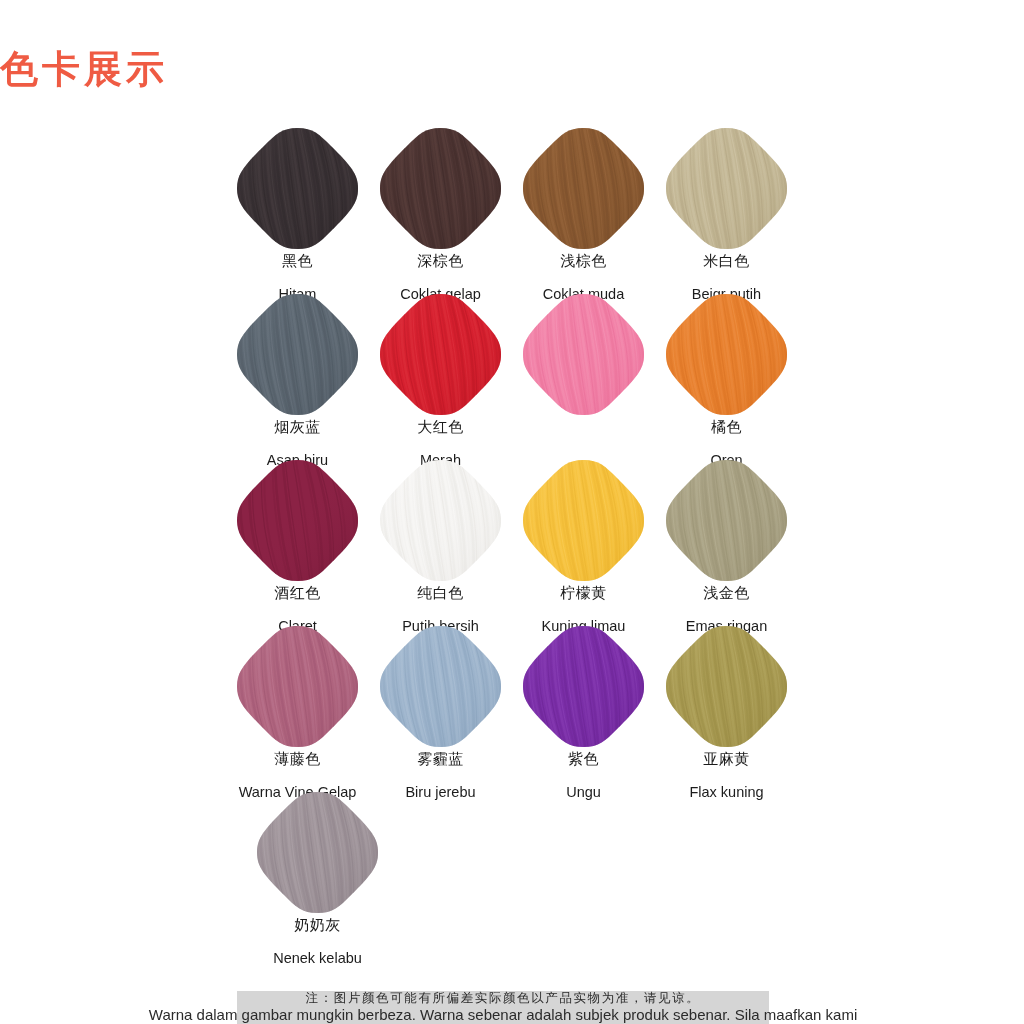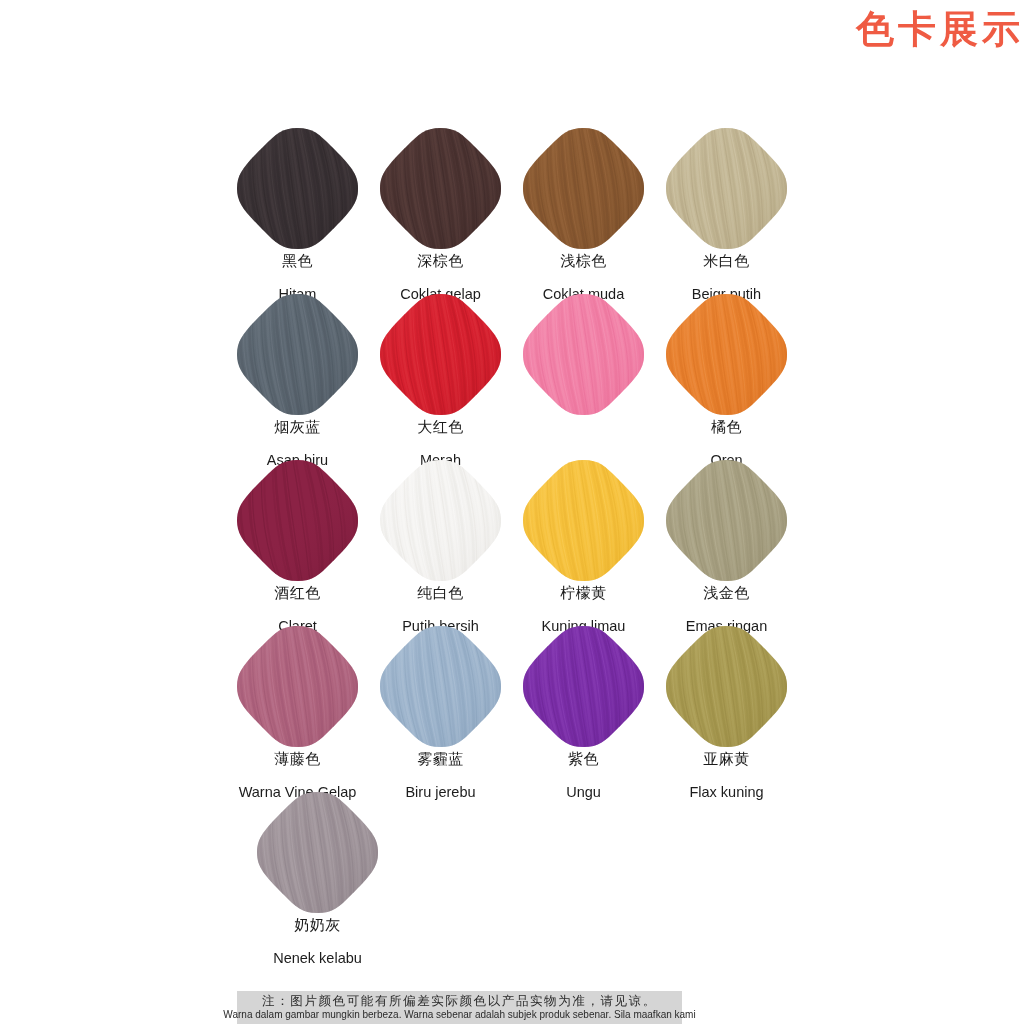--- a/index.html
+++ b/index.html
@@ -11,22 +11,23 @@
     width: 1024px;
     height: 1024px;
     overflow: hidden;
     font-family: "Liberation Sans", "DejaVu Sans", sans-serif;
     position: relative;
   }
 
   
   .header {
     width: 100%;
-    padding-top: 6px;
-    text-align: right;
+    padding-top: 18px;
+    text-align: left;
+    margin-top: 28px;
   }
   .title-cn {
     font-size: 38px;
     font-weight: 700;
     color: #ef5b43;
     letter-spacing: 4px;
     line-height: 1.25;
     font-family: "DejaVu Sans", "Liberation Sans", sans-serif;
   }
   .subtitle-row {
@@ -94,39 +95,39 @@
     color: #1c1c1c;
     white-space: nowrap;
     margin-top: 15px;
   }
 
   
   .footer {
     position: absolute;
     left: 237px;
     top: 991px;
-    width: 445px;
+    width: 532px;
     height: 33px;
     background: #d5d5d5;
     display: flex;
     flex-direction: column;
     align-items: center;
     justify-content: center;
     box-sizing: border-box;
   }
   .note-cn {
     font-size: 12.5px;
     color: #2b2b2b;
     letter-spacing: 1.6px;
     white-space: nowrap;
     line-height: 1.25;
     font-family: "DejaVu Sans", "Liberation Sans", sans-serif;
   }
   .note-id {
-    font-size: 10px;
+    font-size: 15px;
     color: #2b2b2b;
     white-space: nowrap;
     line-height: 1.25;
   }
 </style>
 </head>
 <body>
 
 <div class="header">
   <div class="title-cn">色卡展示</div>

